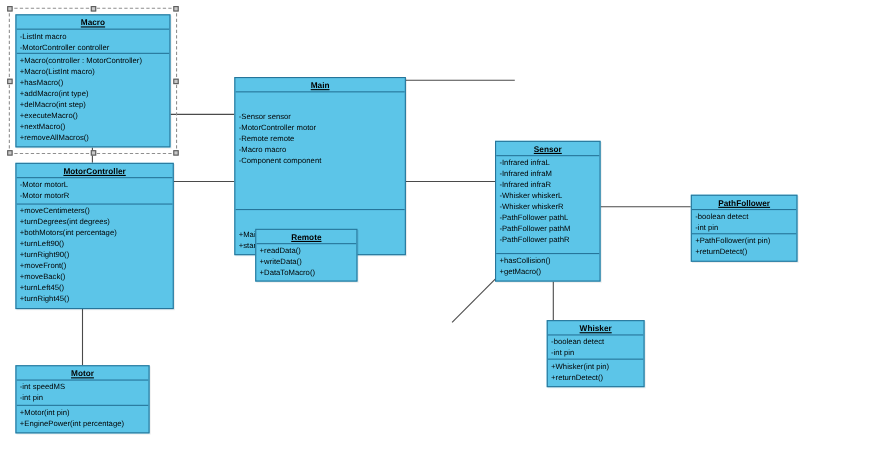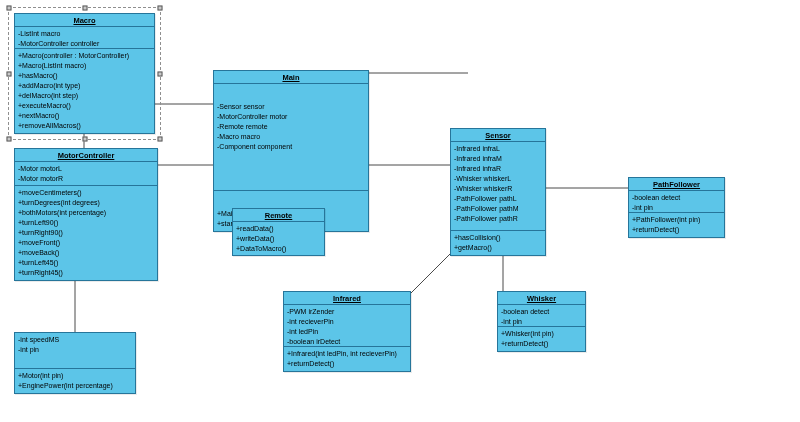--- a/index.html
+++ b/index.html
@@ -90,20 +90,21 @@
           <div class="uml-row">+bothMotors(int percentage)</div>
           <div class="uml-row">+turnLeft90()</div>
           <div class="uml-row">+turnRight90()</div>
           <div class="uml-row">+moveFront()</div>
           <div class="uml-row">+moveBack()</div>
           <div class="uml-row">+turnLeft45()</div>
           <div class="uml-row">+turnRight45()</div>
         </div>
       </div>
       <div class="uml-class" style="left: 14px; top: 332px; width: 122px; height: 62px;">
+        <div class="uml-title">Motor</div>
         <div class="uml-section uml-attrs">
           <div class="uml-row">-int speedMS</div>
           <div class="uml-row">-int pin</div>
         </div>
         <div class="uml-section uml-methods">
           <div class="uml-row">+Motor(int pin)</div>
           <div class="uml-row">+EnginePower(int percentage)</div>
         </div>
       </div>
       <div class="uml-class" style="left: 213px; top: 70px; width: 156px; height: 162px; gap: 16px;">
@@ -149,33 +150,20 @@
         <div class="uml-title">PathFollower</div>
         <div class="uml-section uml-attrs">
           <div class="uml-row">-boolean detect</div>
           <div class="uml-row">-int pin</div>
         </div>
         <div class="uml-section uml-methods">
           <div class="uml-row">+PathFollower(int pin)</div>
           <div class="uml-row">+returnDetect()</div>
         </div>
       </div>
-      <div class="uml-class" style="left: 283px; top: 291px; width: 128px; height: 81px;">
-        <div class="uml-title">Infrared</div>
-        <div class="uml-section uml-attrs">
-          <div class="uml-row">-PWM irZender</div>
-          <div class="uml-row">-int recieverPin</div>
-          <div class="uml-row">-int ledPin</div>
-          <div class="uml-row">-boolean irDetect</div>
-        </div>
-        <div class="uml-section uml-methods">
-          <div class="uml-row">+Infrared(int ledPin, int recieverPin)</div>
-          <div class="uml-row">+returnDetect()</div>
-        </div>
-      </div>
       <div class="uml-class" style="left: 460px; top: 291px; width: 89px; height: 61px; margin-left: 37px;">
         <div class="uml-title">Whisker</div>
         <div class="uml-section uml-attrs">
           <div class="uml-row">-boolean detect</div>
           <div class="uml-row">-int pin</div>
         </div>
         <div class="uml-section uml-methods">
           <div class="uml-row">+Whisker(int pin)</div>
           <div class="uml-row">+returnDetect()</div>
         </div>

